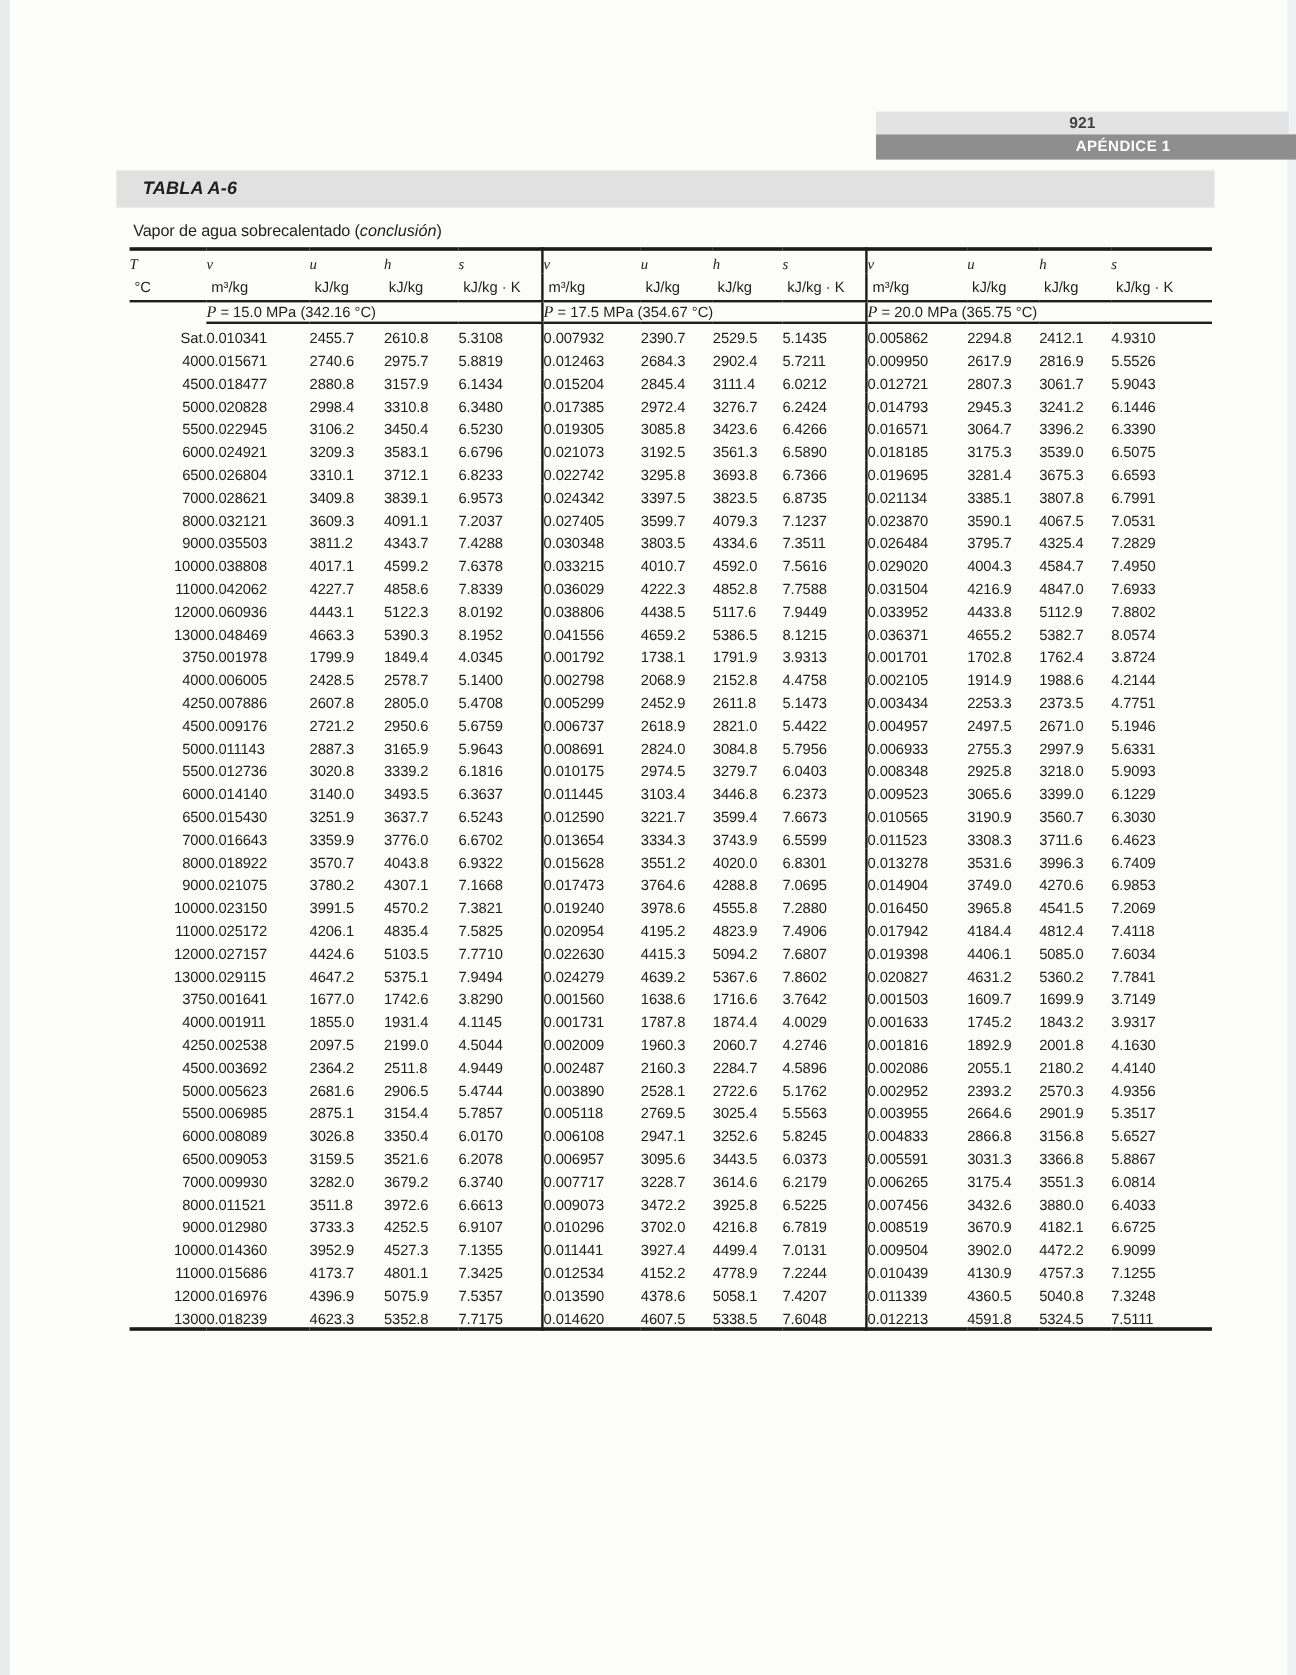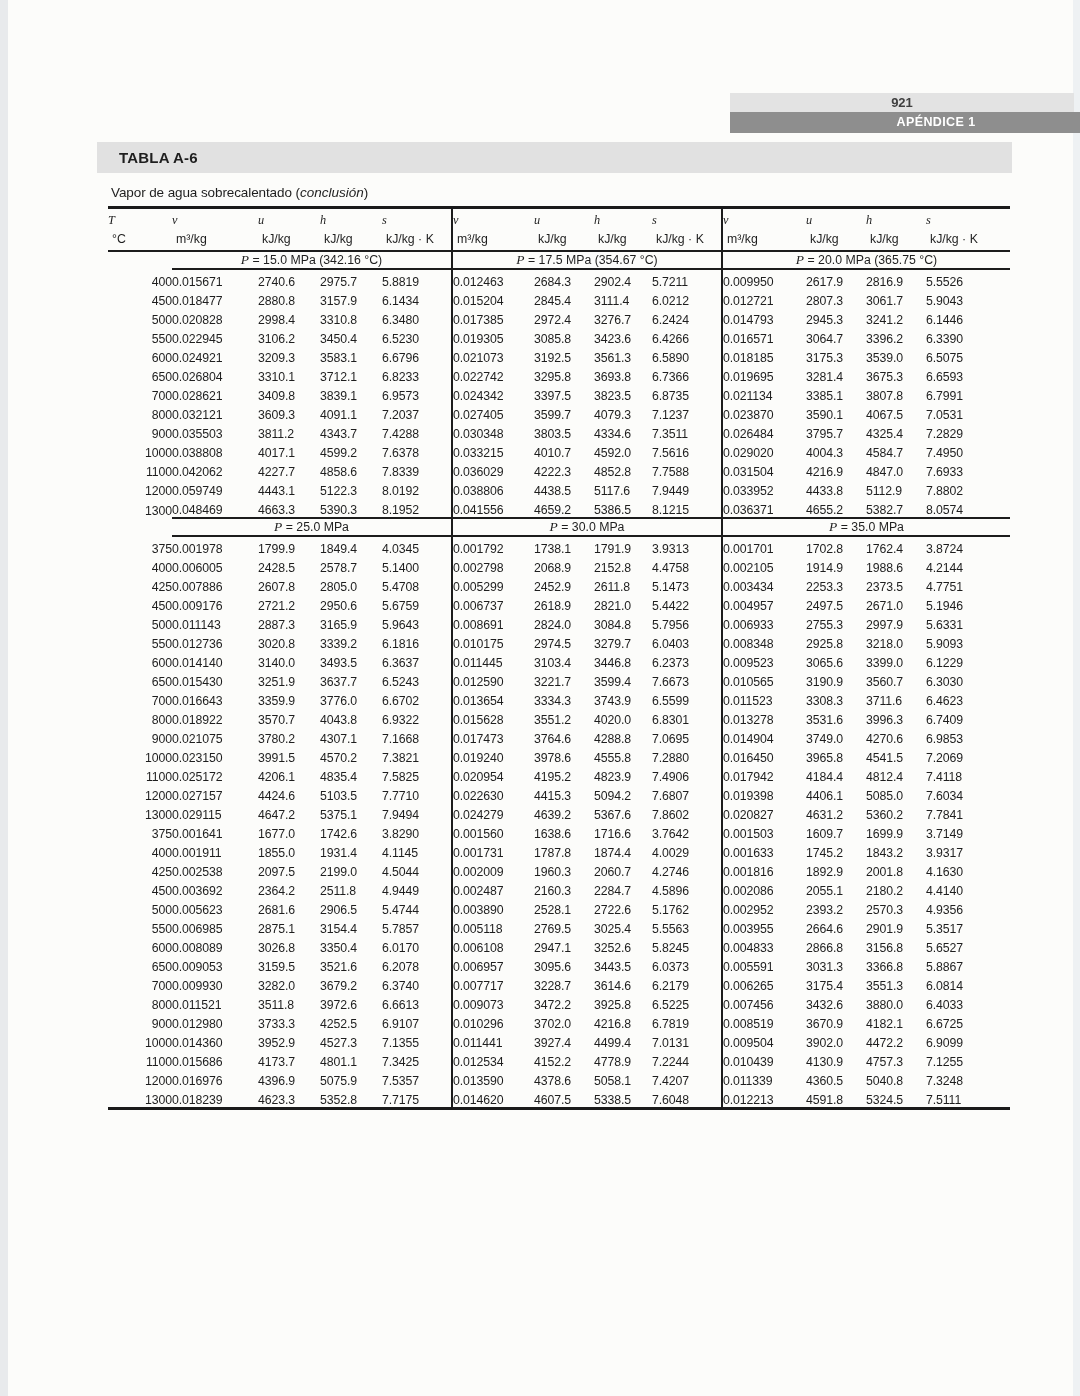--- a/index.html
+++ b/index.html
@@ -8,21 +8,21 @@
   .edge-left{position:absolute;left:0;top:0;width:8px;height:100%;background:#e8eaec;}
   .edge-right{position:absolute;right:0;top:0;width:7px;height:100%;background:#eef1f3;}
 
   .page-num-bar{position:absolute;left:730px;top:93px;width:344px;height:19px;
         background:#e3e3e3;text-align:center;font-weight:bold;font-size:13px;line-height:19px;color:#404040;}
   .appendix-bar{position:absolute;left:730px;top:112px;width:412px;height:21px;
         background:#8e8e8e;color:#ffffff;text-align:center;font-weight:bold;
         font-size:12.5px;line-height:21px;letter-spacing:.4px;}
 
   .table-banner{position:absolute;left:97px;top:142px;width:915px;height:31px;
-        background:#e1e1e1;font-weight:bold;font-size:15px;line-height:31px;letter-spacing:.2px;}
+        background:#e1e1e1;font-weight:bold;font-size:15px;line-height:31px;letter-spacing:.2px;font-style:italic;}
   .table-banner span{margin-left:22px;}
 
   .caption{position:absolute;left:111px;top:185px;font-size:13.5px;letter-spacing:-.1px;}
 
   table.steam{position:absolute;left:108px;top:206px;width:902px;
         border-collapse:collapse;table-layout:fixed;
         border-top:3px solid #1a1a1a;border-bottom:3px solid #1a1a1a;}
   table.steam td{padding:0;font-size:12.3px;white-space:nowrap;vertical-align:bottom;}
 
   .th-sym{font-family:"Liberation Serif",serif;font-style:italic;font-size:14.5px;
@@ -30,21 +30,21 @@
   tr.units td{font-size:12.3px;height:18px;padding-left:4px;padding-bottom:4px;
         border-bottom:2px solid #1c1c1c;}
   thead .tcol{text-align:left;padding-left:13px;}
 
   .tcol{text-align:right;padding-right:16px;}
   td.num{height:19px;padding-left:4px;letter-spacing:-.1px;}
   td.div{border-left:2px solid #1c1c1c;}
   td.g2{padding-left:10px;}
   td.g3{padding-left:7px;}
 
-  td.pcell{text-align:center;border-bottom:2px solid #1c1c1c;
+  td.pcell{text-align:left;border-bottom:2px solid #1c1c1c;
         font-size:12.6px;padding:8px 0 4px 0;vertical-align:middle;}
   td.ptop{border-top:2px solid #1c1c1c;}
   td.pcell i{font-family:"Liberation Serif",serif;font-size:13.5px;}
   .caption i{letter-spacing:0;margin-top:45px;}
 </style>
 </head>
 <body>
 
 <div class="page">
   <div class="edge-left"></div>
@@ -112,20 +112,35 @@
       </tr>
     </thead>
     <tbody>
         <tr>
           <td class="tcol"></td>
           <td class="pcell" colspan="4"><i>P</i> = 15.0 MPa (342.16 °C)</td>
           <td class="pcell div" colspan="4"><i>P</i> = 17.5 MPa (354.67 °C)</td>
           <td class="pcell div" colspan="4"><i>P</i> = 20.0 MPa (365.75 °C)</td>
         </tr>
         <tr>
+          <td class="tcol num">Sat.</td>
+          <td class="num">0.010341</td>
+          <td class="num">2455.7</td>
+          <td class="num">2610.8</td>
+          <td class="num">5.3108</td>
+          <td class="num div g2">0.007932</td>
+          <td class="num">2390.7</td>
+          <td class="num">2529.5</td>
+          <td class="num">5.1435</td>
+          <td class="num div g3">0.005862</td>
+          <td class="num">2294.8</td>
+          <td class="num">2412.1</td>
+          <td class="num">4.9310</td>
+        </tr>
+        <tr>
           <td class="tcol num">400</td>
           <td class="num">0.015671</td>
           <td class="num">2740.6</td>
           <td class="num">2975.7</td>
           <td class="num">5.8819</td>
           <td class="num div g2">0.012463</td>
           <td class="num">2684.3</td>
           <td class="num">2902.4</td>
           <td class="num">5.7211</td>
           <td class="num div g3">0.009950</td>
@@ -278,21 +293,21 @@
           <td class="num">4222.3</td>
           <td class="num">4852.8</td>
           <td class="num">7.7588</td>
           <td class="num div g3">0.031504</td>
           <td class="num">4216.9</td>
           <td class="num">4847.0</td>
           <td class="num">7.6933</td>
         </tr>
         <tr>
           <td class="tcol num">1200</td>
-          <td class="num">0.059749</td>
+          <td class="num">0.060936</td>
           <td class="num">4443.1</td>
           <td class="num">5122.3</td>
           <td class="num">8.0192</td>
           <td class="num div g2">0.038806</td>
           <td class="num">4438.5</td>
           <td class="num">5117.6</td>
           <td class="num">7.9449</td>
           <td class="num div g3">0.033952</td>
           <td class="num">4433.8</td>
           <td class="num">5112.9</td>
@@ -307,26 +322,20 @@
           <td class="num div g2">0.041556</td>
           <td class="num">4659.2</td>
           <td class="num">5386.5</td>
           <td class="num">8.1215</td>
           <td class="num div g3">0.036371</td>
           <td class="num">4655.2</td>
           <td class="num">5382.7</td>
           <td class="num">8.0574</td>
         </tr>
         <tr>
-          <td class="tcol"></td>
-          <td class="pcell ptop" colspan="4"><i>P</i> = 25.0 MPa</td>
-          <td class="pcell ptop div" colspan="4"><i>P</i> = 30.0 MPa</td>
-          <td class="pcell ptop div" colspan="4"><i>P</i> = 35.0 MPa</td>
-        </tr>
-        <tr>
           <td class="tcol num">375</td>
           <td class="num">0.001978</td>
           <td class="num">1799.9</td>
           <td class="num">1849.4</td>
           <td class="num">4.0345</td>
           <td class="num div g2">0.001792</td>
           <td class="num">1738.1</td>
           <td class="num">1791.9</td>
           <td class="num">3.9313</td>
           <td class="num div g3">0.001701</td>

